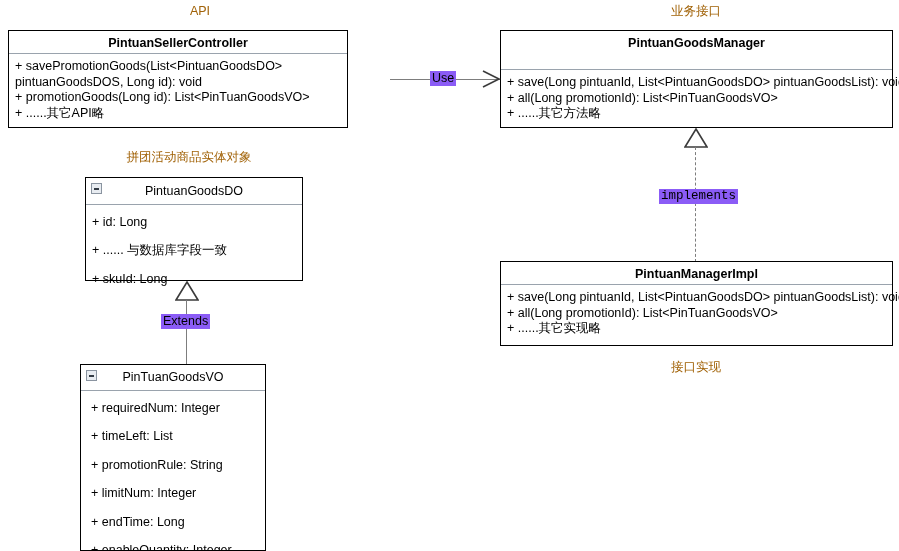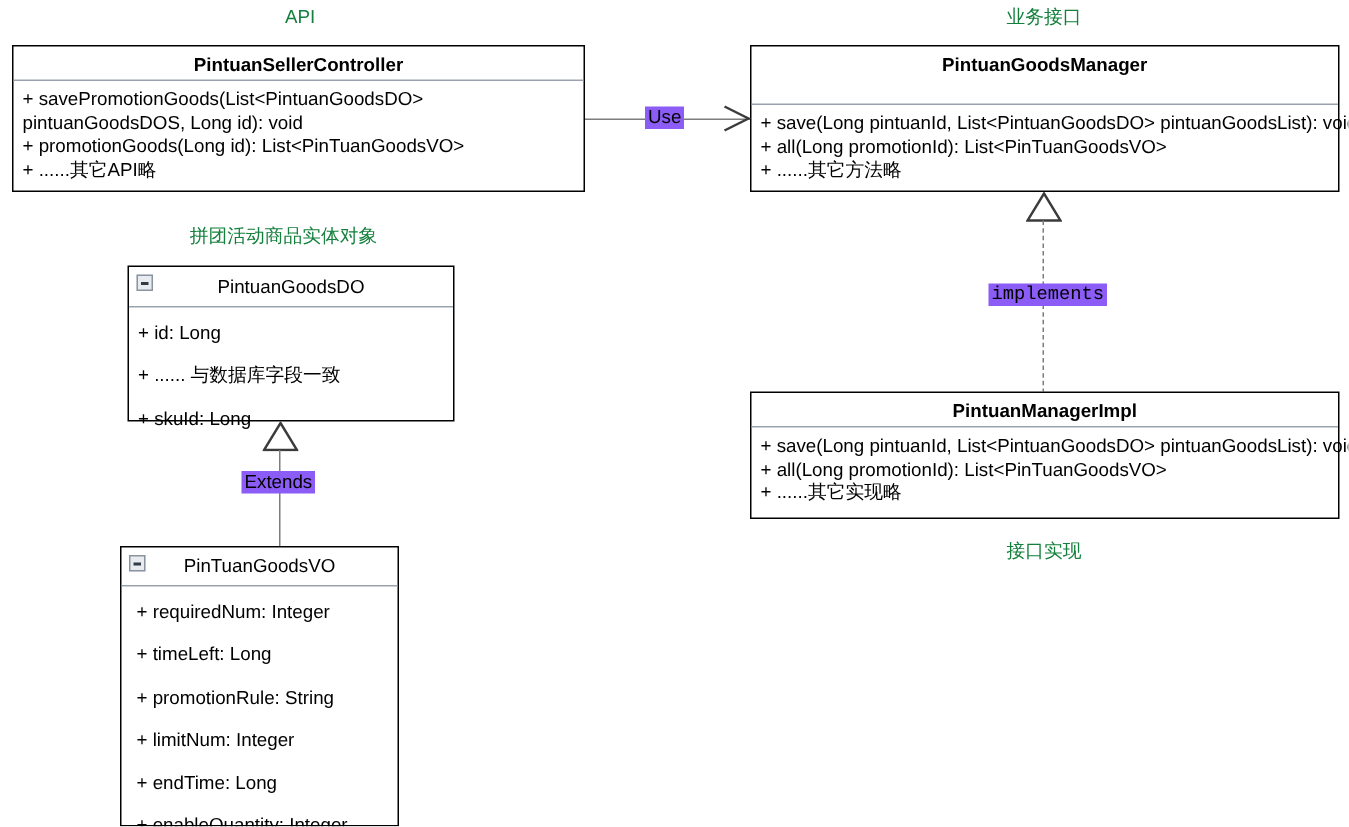--- a/index.html
+++ b/index.html
@@ -18,21 +18,21 @@
     height: 551px;
     background: #ffffff;
     overflow: hidden;
   }
 
   
   .caption {
     position: absolute;
     font-size: 12.5px;
     line-height: 15px;
-    color: #15803d;
+    color: #a16207;
     text-align: center;
     white-space: nowrap;
   }
 
   
   .uml-box {
     position: absolute;
     box-sizing: border-box;
     border: 1.6px solid #000000;
     background: #ffffff;
@@ -130,21 +130,21 @@
 </style>
 </head>
 <body>
 
 <div id="canvas">
 
   <div class="caption" style="left:150px; top:4px; width:100px;">API</div>
 
   <div class="caption" style="left:646px; top:4px; width:100px;">业务接口</div>
 
-  <div class="uml-box" style="left:8px; top:30px; width:382px; height:98px;">
+  <div class="uml-box" style="left:8px; top:30px; width:340px; height:98px;">
     <div class="uml-header bold" style="height:23px;">
       <span class="titleline">PintuanSellerController</span>
     </div>
     <div class="uml-body">
       <div class="member wrap">+ savePromotionGoods(List&lt;PintuanGoodsDO&gt; pintuanGoodsDOS, Long id): void</div>
       <div class="member">+ promotionGoods(Long id): List&lt;PinTuanGoodsVO&gt;</div>
       <div class="member">+ ......其它API略</div>
     </div>
   </div>
 
@@ -185,21 +185,21 @@
   <div class="line-v" style="left:186px; top:300px; height:65px;"></div>
   <div class="edge-label" style="left:161px; top:314px;">Extends</div>
 
   <div class="uml-box" style="left:80px; top:364px; width:186px; height:187px;">
     <div class="uml-header" style="height:26px; padding-top:5px;">
       <span class="collapse-icon"></span>
       <span class="titleline">PinTuanGoodsVO</span>
     </div>
     <div class="uml-body spaced" style="padding-top:3px; padding-left:10px;">
       <div class="member">+ requiredNum: Integer</div>
-      <div class="member">+ timeLeft: Long</div>
+      <div class="member">+ timeLeft: List</div>
       <div class="member">+ promotionRule: String</div>
       <div class="member">+ limitNum: Integer</div>
       <div class="member">+ endTime: Long</div>
       <div class="member">+ enableQuantity: Integer</div>
     </div>
   </div>
 
   <svg class="arrow-tri" style="left:684px; top:128px;" width="24" height="20" viewBox="0 0 24 20">
     <polygon points="12,1 23,19 1,19" fill="#ffffff" stroke="#3b3b3b" stroke-width="1.6"></polygon>
   </svg>

